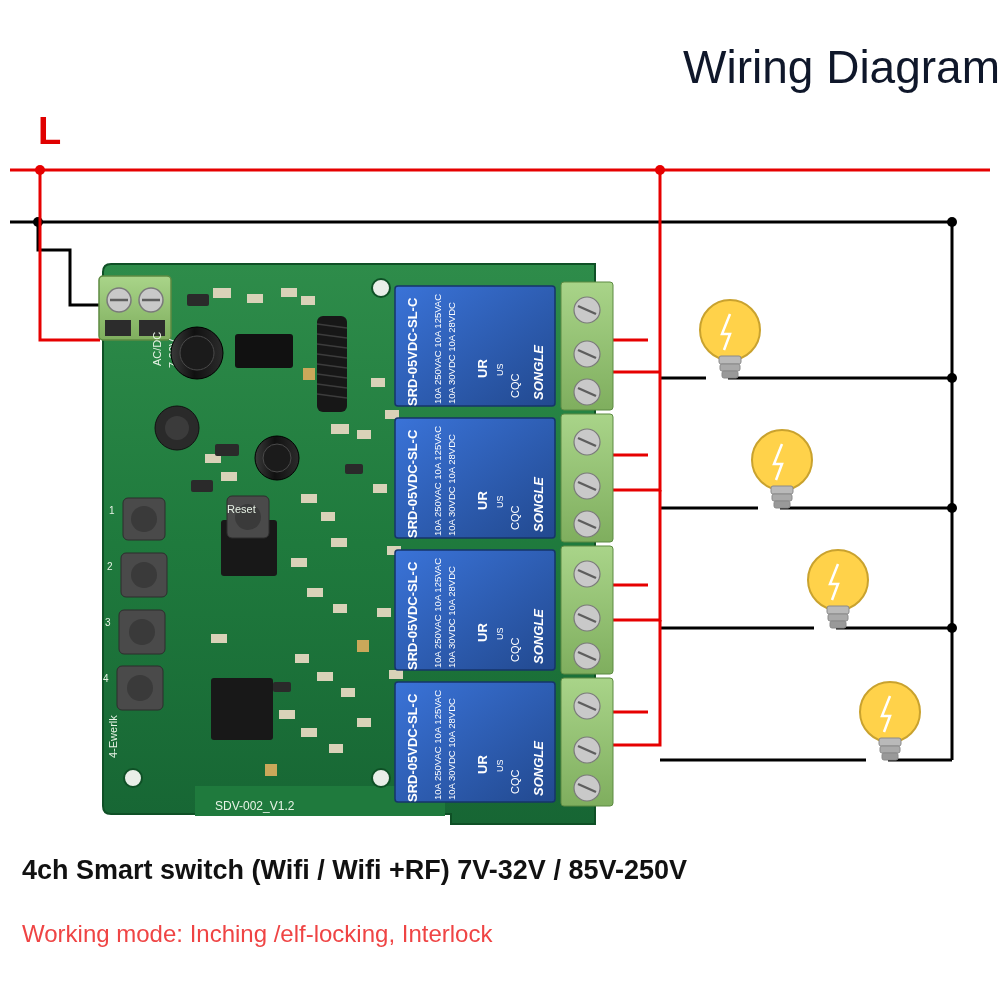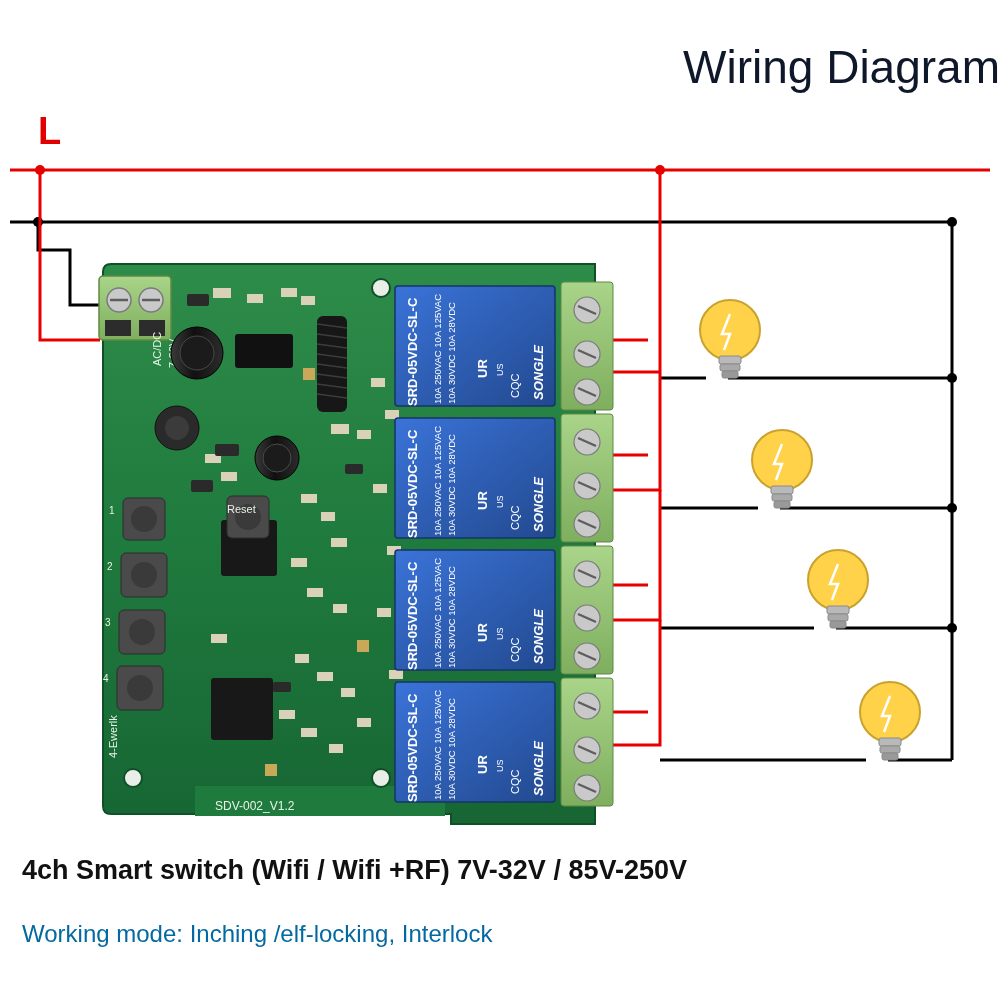--- a/index.html
+++ b/index.html
@@ -4,21 +4,21 @@
 <style>
   html,body{margin:0;padding:0;background:#ffffff;}
   body{width:1000px;height:1000px;position:relative;overflow:hidden;
        font-family:"Liberation Sans", sans-serif;color:#000;}
   .stage{position:absolute;left:0;top:0;width:1000px;height:1000px;}
   #title{position:absolute;left:0;top:40px;width:1000px;text-align:right;
          font-size:46px;font-weight:400;letter-spacing:0px;color:#0f172a;}
   #caption1{position:absolute;left:22px;top:855px;width:960px;
             font-size:27px;font-weight:700;color:#111;}
   #caption2{position:absolute;left:22px;top:920px;width:960px;
-            font-size:24px;font-weight:400;color:#0369a1;}
+            font-size:24px;font-weight:400;color:#ef4444;}
   #lLabel{position:absolute;left:38px;top:110px;font-size:38px;font-weight:700;color:#e00000;}
   svg{position:absolute;left:0;top:0;}
   .pcb{position:absolute;}
 </style>
 </head>
 <body>
 
 <div class="stage">
 
   <div id="title">Wiring Diagram</div>

